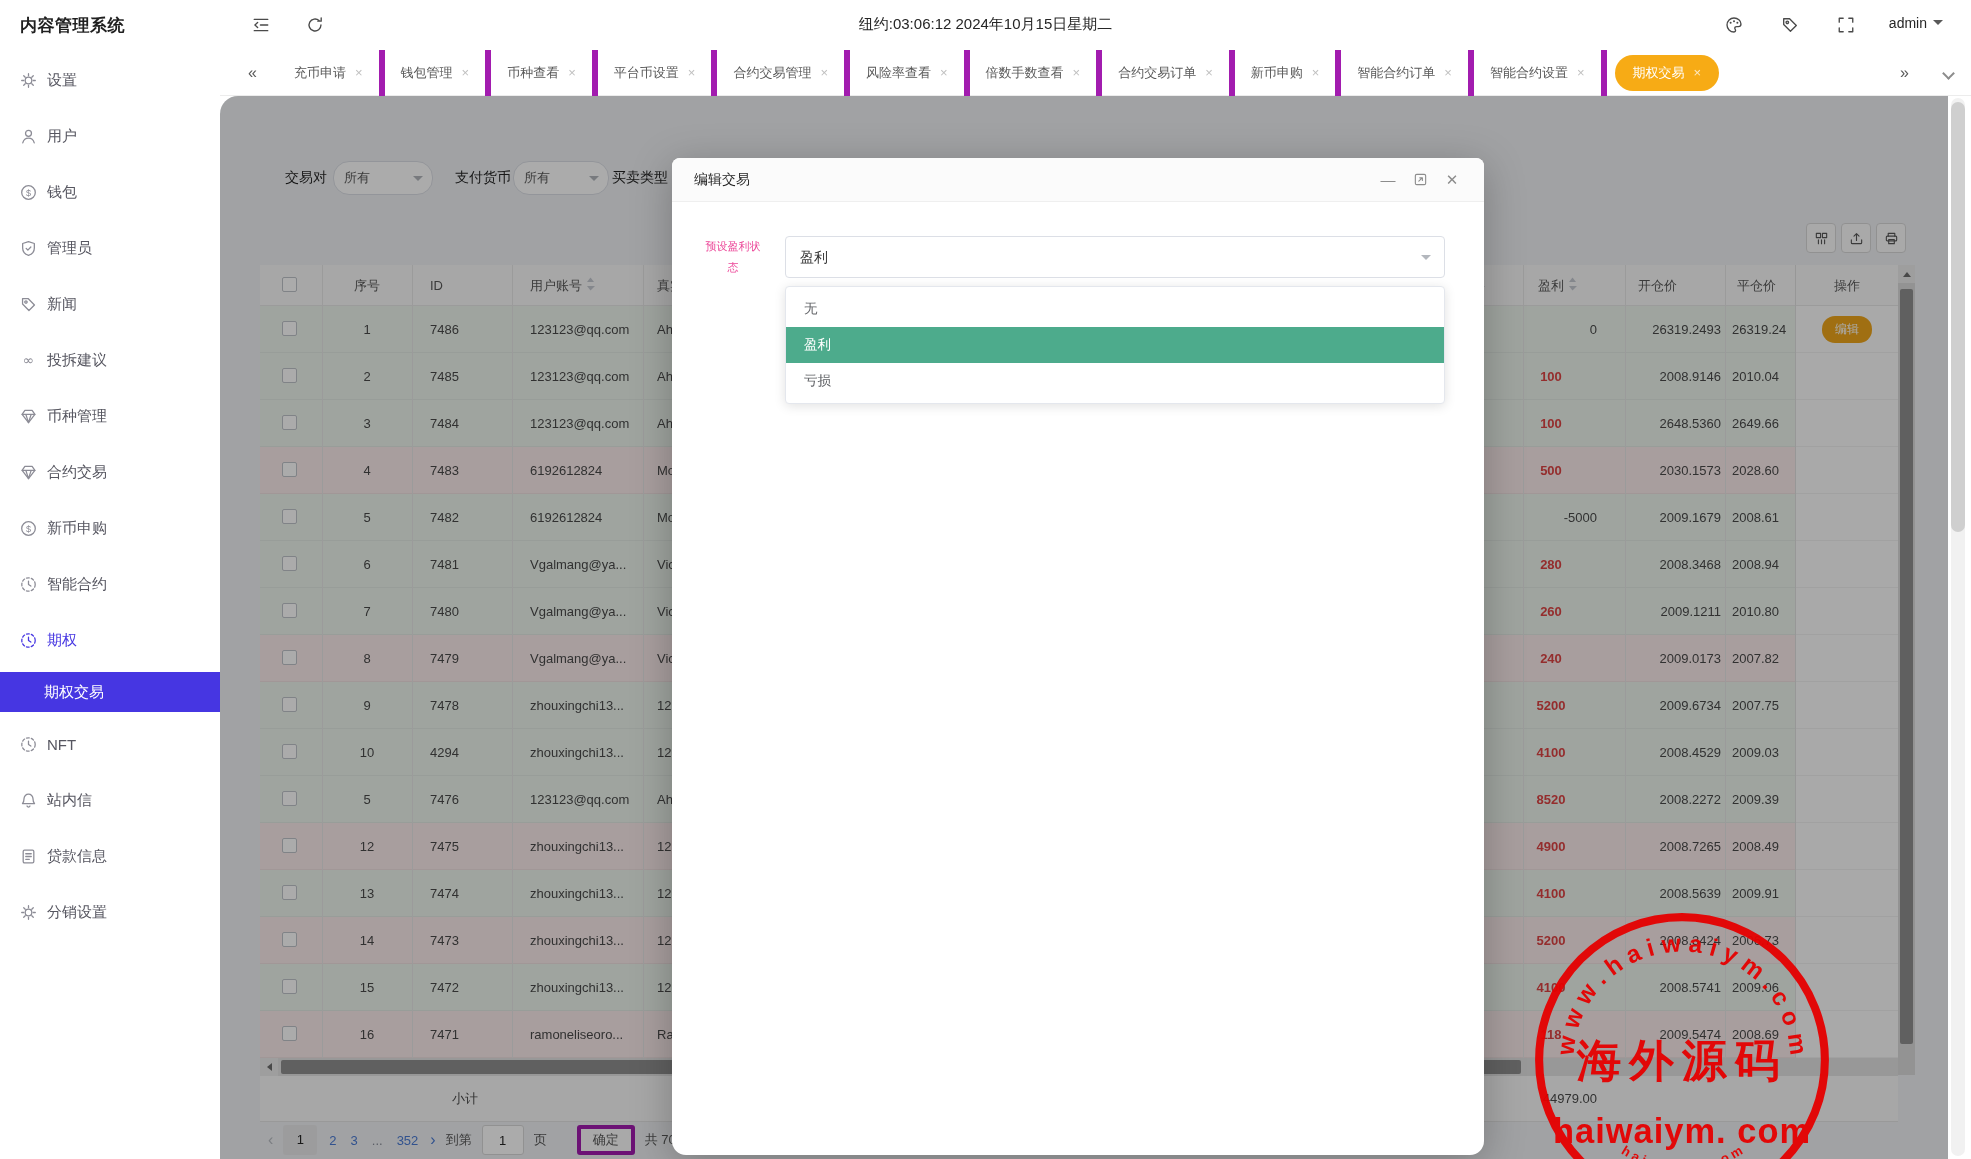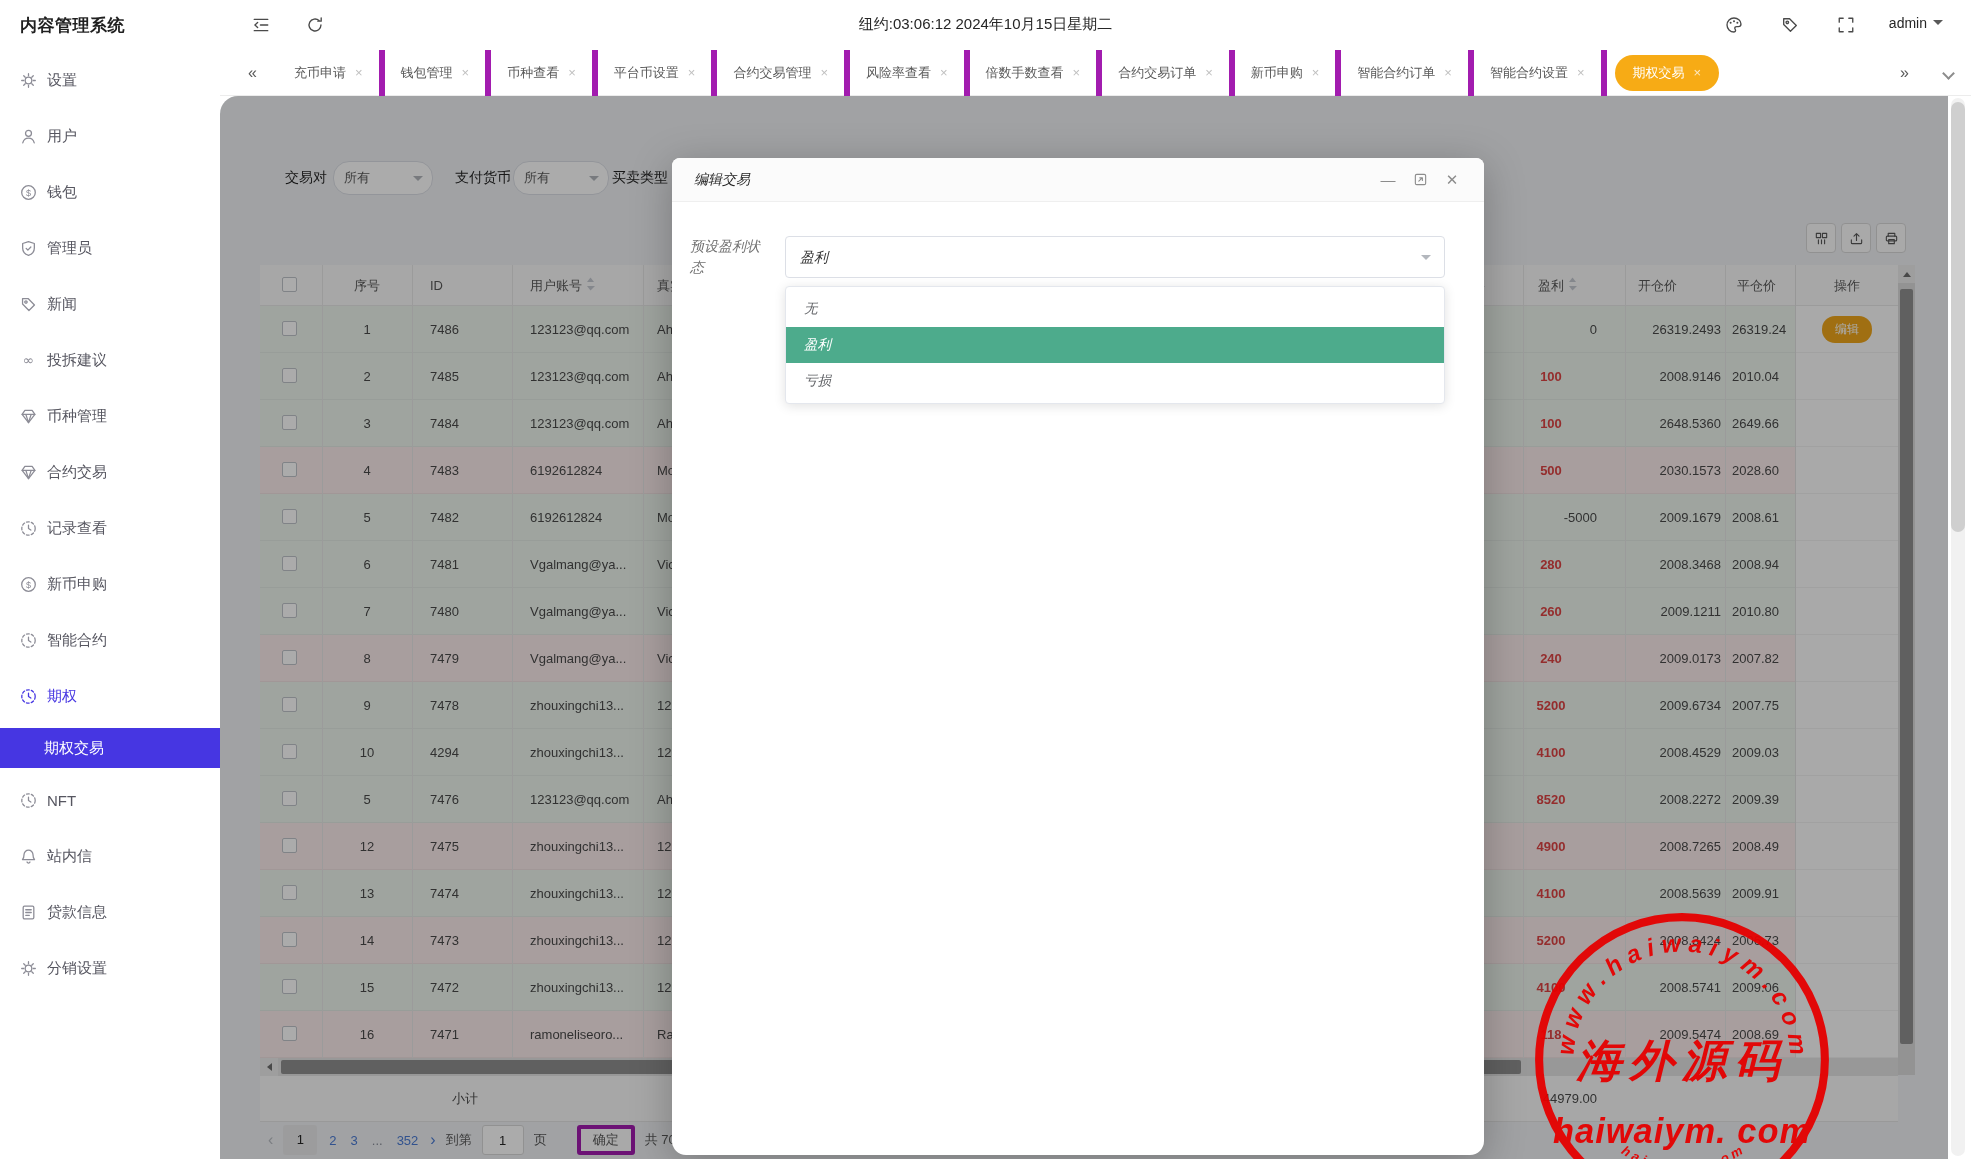--- a/index.html
+++ b/index.html
@@ -85,25 +85,25 @@
   .pg-arrow { color:#b8bcc2; font-size:16px; cursor:pointer; }
   .pg-arrow.nx { color:#4b7bd4; }
   .pg-num { color:#4b7bd4; cursor:pointer; padding:0 2px; }
   .pg-num.cur { background:#e9e9eb; color:#262626; border-radius:3px; width:34px; height:30px; line-height:30px; text-align:center; }
   .pg-ellipsis { color:#8a8e99; }
   #pg-input { width:42px; height:30px; border:1px solid #d9d9d9; border-radius:3px; text-align:center; font-size:13px; color:#262626; background:#fff; }
   #pg-confirm { height:30px; padding:0 12px; border:4px solid #a21caf; border-radius:3px; background:#fcfcfc; font-size:13px; color:#595959; cursor:pointer;margin-left:20px; }
 
   
   #overlay { position:absolute; left:220px; top:96px; width:1728px; height:1063px; background:rgba(0,0,0,0.33); border-top-left-radius:18px; z-index:10; }
-  #modal { position:absolute; left:672px; top:158px; width:812px; height:997px; background:#fff; border-radius:8px 8px 14px 14px; box-shadow:0 8px 40px rgba(0,0,0,0.25); z-index:20;font-style:italic; }
+  #modal { position:absolute; left:672px; top:158px; width:812px; height:997px; background:#fff; border-radius:8px 8px 14px 14px; box-shadow:0 8px 40px rgba(0,0,0,0.25); z-index:20; }
   #modal-header { position:relative; height:44px; background:#fbfbfb; border-bottom:1px solid #efefef; border-radius:8px 8px 0 0; }
   #modal-title { position:absolute; left:22px; top:13px; font-size:14px; color:#262626; }
   .wctl { position:absolute; top:12px; width:20px; height:20px; color:#8c8c8c; font-size:15px; text-align:center; line-height:20px; cursor:pointer; }
-  #form-label { position:absolute; left:18px; top:78px; width:86px; text-align:left; font-size:14px; color:#737373; line-height:21px; }
+  #form-label { position:absolute; left:18px; top:78px; width:86px; text-align:center; font-size:11px; color:#ec4899; line-height:21px; }
   #form-select { position:absolute; left:113px; top:78px; width:660px; height:42px; border:1px solid #dcdfe6; border-radius:4px; font-size:14px; color:#333; line-height:40px; padding-left:14px; cursor:pointer; }
   #form-select .scaret { position:absolute; right:13px; top:18px; width:0; height:0; border:5px solid transparent; border-top-color:#b3b7bd; }
   #dropdown { position:absolute; left:113px; top:128px; width:660px; background:#fff; border:1px solid #e4e7ed; border-radius:4px; box-shadow:0 2px 12px rgba(0,0,0,0.12); z-index:22; padding:4px 0; }
   .opt { height:36px; line-height:36px; padding-left:18px; font-size:13.5px; color:#606266; cursor:pointer; }
   .opt.placeholder { color:#bfc4cc; }
   .opt.sel { background:#4dab8c; color:#fff; }
 
   
   #watermark { position:absolute; left:858px; top:750px; width:304px; height:304px; z-index:30; opacity:0.95; pointer-events:none; }
 
@@ -503,27 +503,20 @@
             <path d="M2 6h12M8 13.8L5.5 6M8 13.8L10.5 6"></path>
           </svg></span>
         <span class="slabel">币种管理</span>
       </div>
       <div class="side-item">
         <span class="sicon"><svg class="ic" viewBox="0 0 16 16" width="17" height="17">
             <path d="M4.6 2.2h6.8L14 6 8 13.8 2 6z"></path>
             <path d="M2 6h12M8 13.8L5.5 6M8 13.8L10.5 6"></path>
           </svg></span>
         <span class="slabel">合约交易</span>
-      </div>
-      <div class="side-item">
-        <span class="sicon"><svg class="ic" viewBox="0 0 16 16" width="17" height="17">
-            <circle cx="8" cy="8" r="6.3" stroke-dasharray="2.6 2"></circle>
-            <path d="M8 4.9V8l2.2 1.5"></path>
-          </svg></span>
-        <span class="slabel">记录查看</span>
       </div>
       <div class="side-item">
         <span class="sicon"><svg class="ic" viewBox="0 0 16 16" width="17" height="17">
             <circle cx="8" cy="8" r="6.4"></circle>
             <text x="8" y="11" font-size="8.5" text-anchor="middle" fill="currentColor" stroke="none" font-family="Liberation Sans, sans-serif">$</text>
           </svg></span>
         <span class="slabel">新币申购</span>
       </div>
       <div class="side-item">
         <span class="sicon"><svg class="ic" viewBox="0 0 16 16" width="17" height="17">

